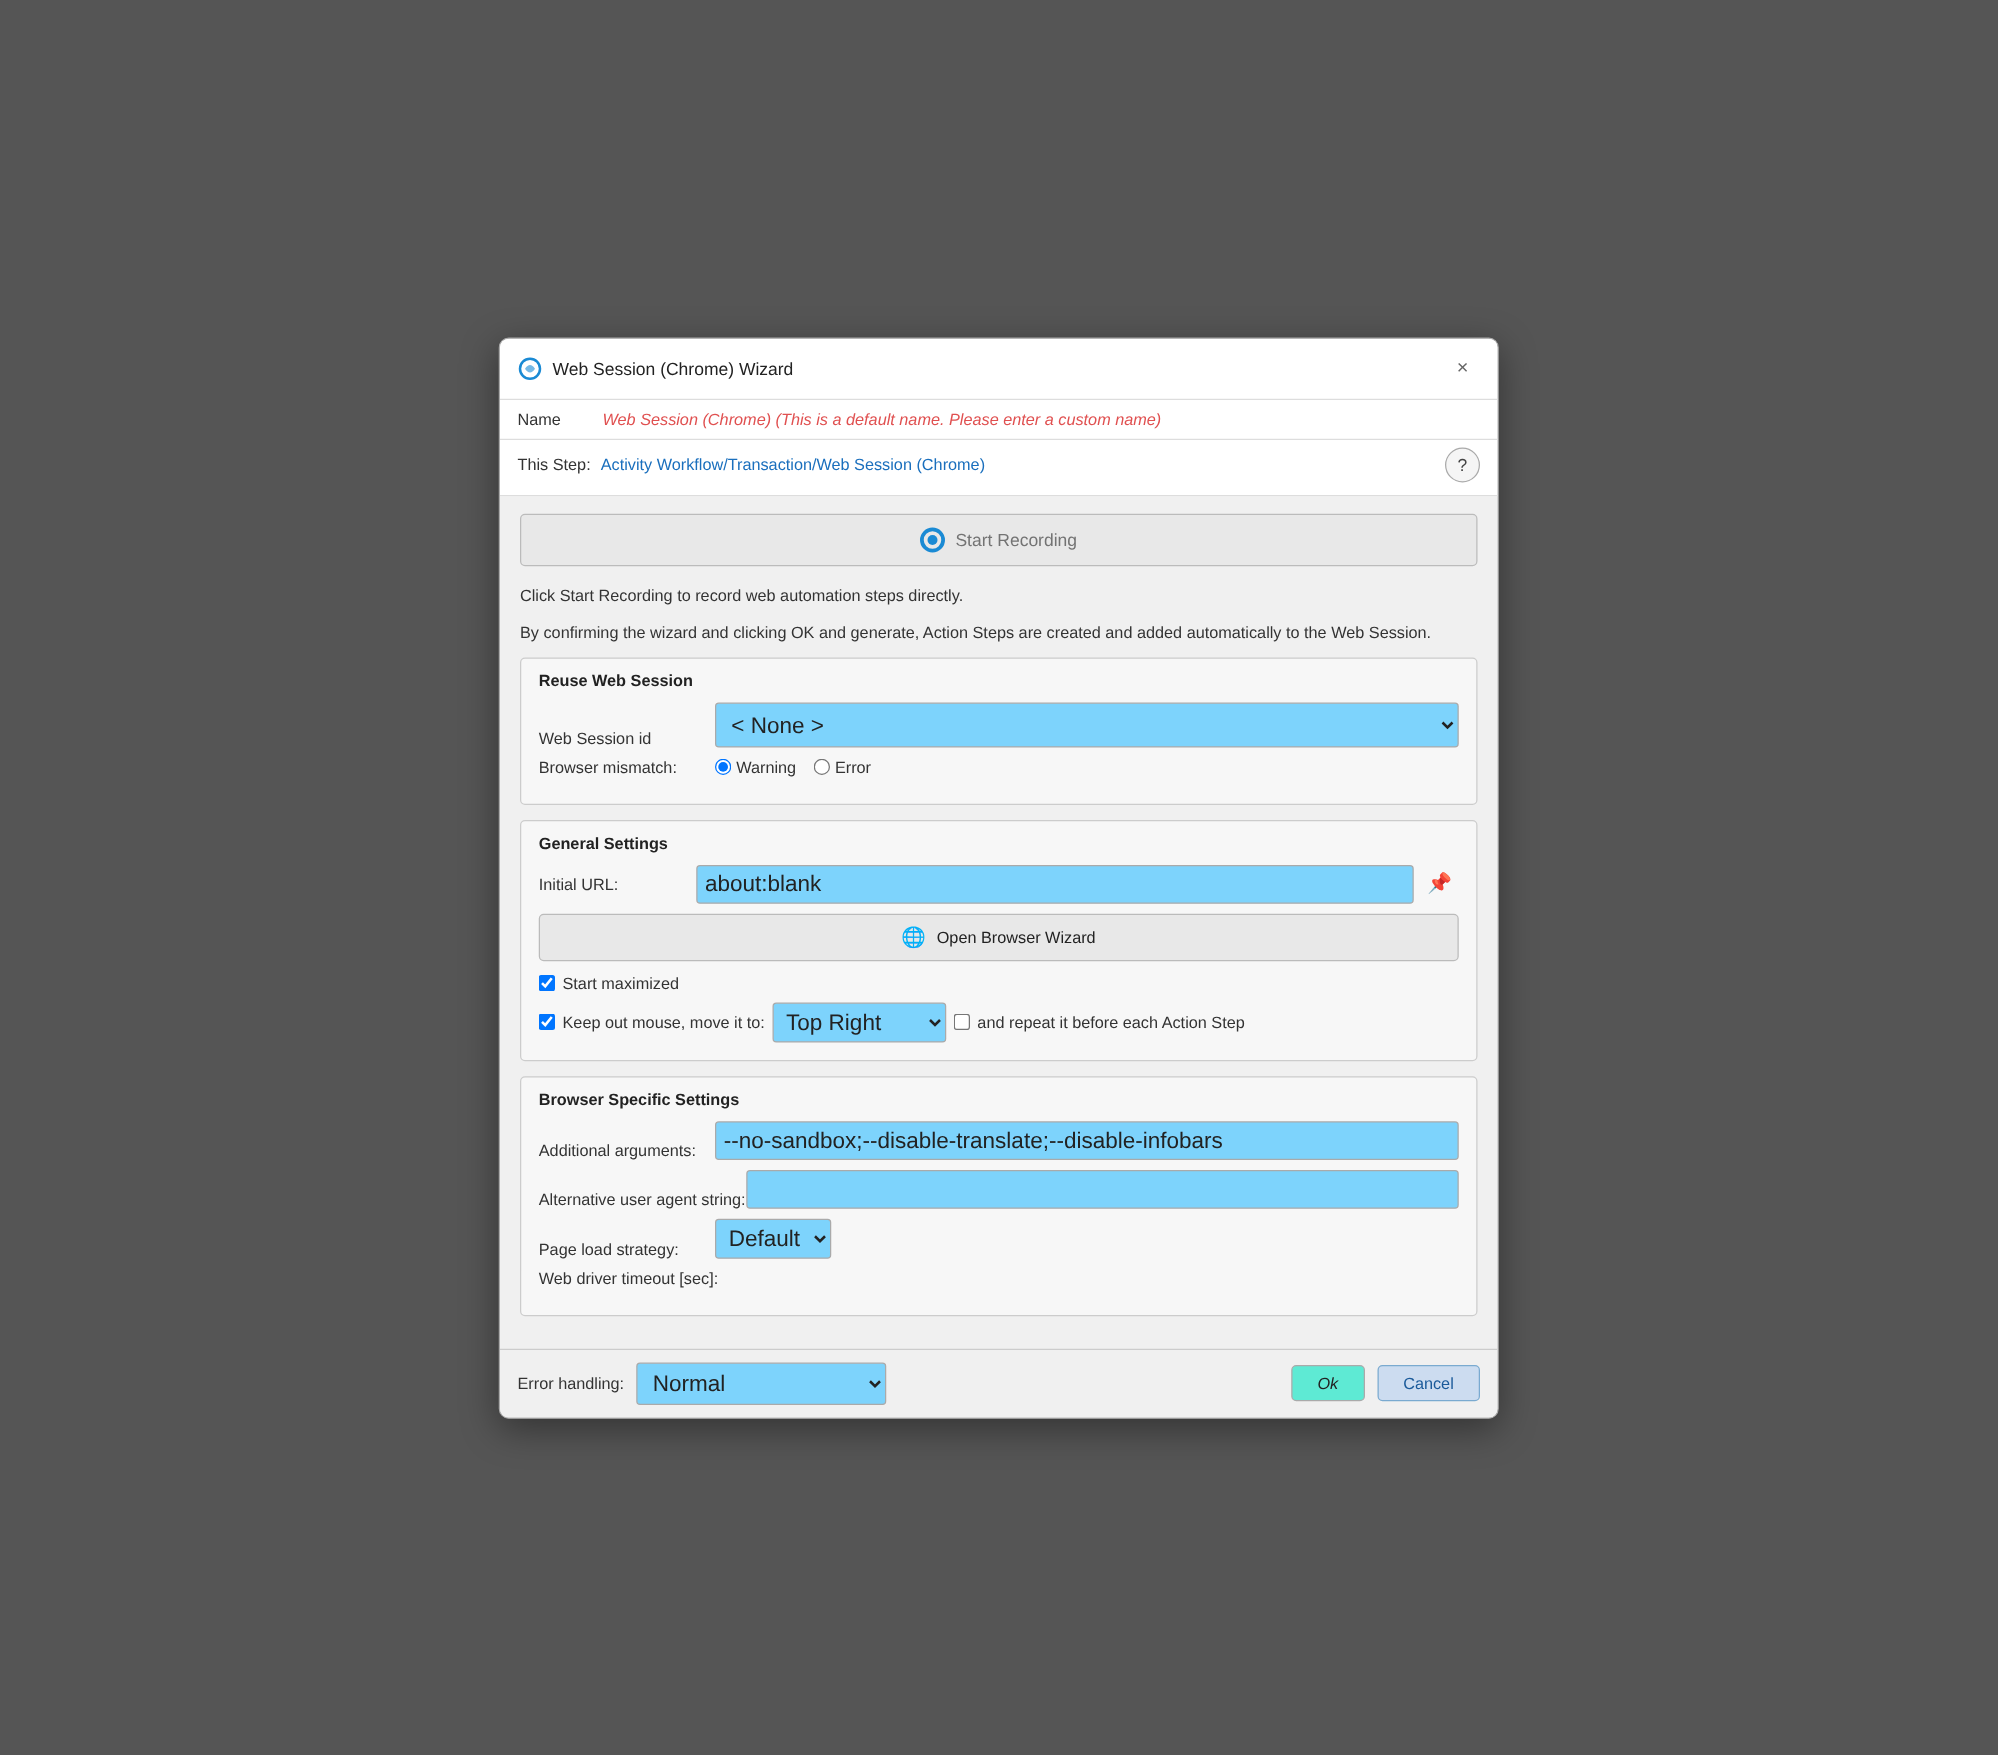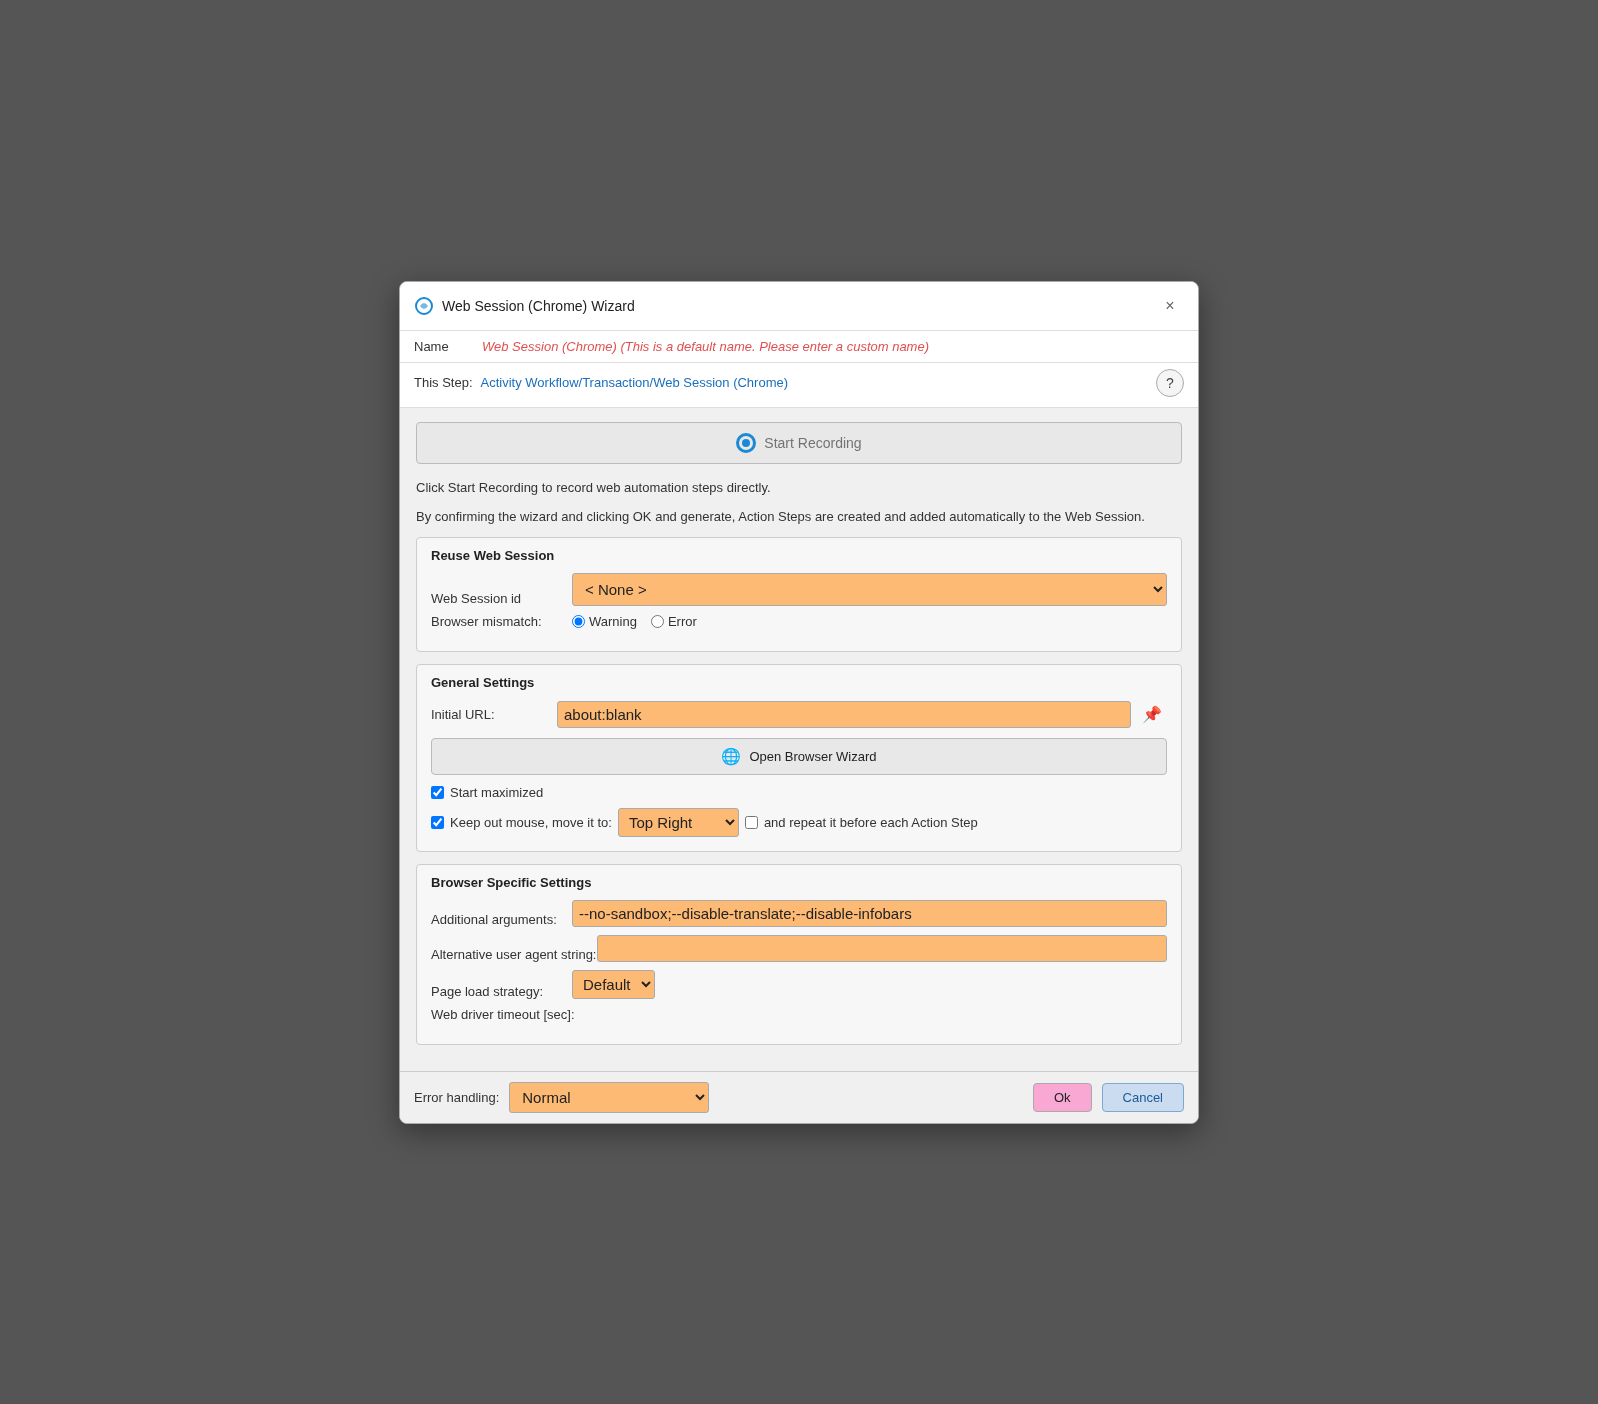--- a/index.html
+++ b/index.html
@@ -159,22 +159,22 @@
       color: #333;
       font-size: 13px;
     }
     .field-label-sm {
       min-width: 120px;
     }
     select, input[type="text"], input[type="number"] {
       border: 1px solid #aaa;
       border-radius: 3px;
       padding: 4px 6px;
-      font-size: 15px;
-      background: #fdba74;
+      font-size: 18px;
+      background: #7dd3fc;
       color: #222;
     }
     .select-full {
       flex: 1;
       padding: 6px 8px;
     }
     input[type="text"] { flex: 1; }
 
     .radio-group {
       display: flex;
@@ -254,21 +254,21 @@
     .footer-spacer { flex: 1; }
     .footer-btn {
       padding: 6px 20px;
       border: 1px solid #aaa;
       border-radius: 4px;
       background: #e8e8e8;
       font-size: 13px;
       cursor: pointer;
       color: #222;
     }
-    .footer-btn.ok { background: #f9a8d4; }
+    .footer-btn.ok { background: #5eead4; font-style: italic; }
     .footer-btn.cancel { background: #ccdcf0; border-color: #7aaad0; color: #1a5a9a; }
     .url-input {
       flex: 1;
       border: 1px solid #aaa;
       border-radius: 3px;
       padding: 5px 8px;
       font-size: 13px;
       background: #fff;
     }
     .args-input {

